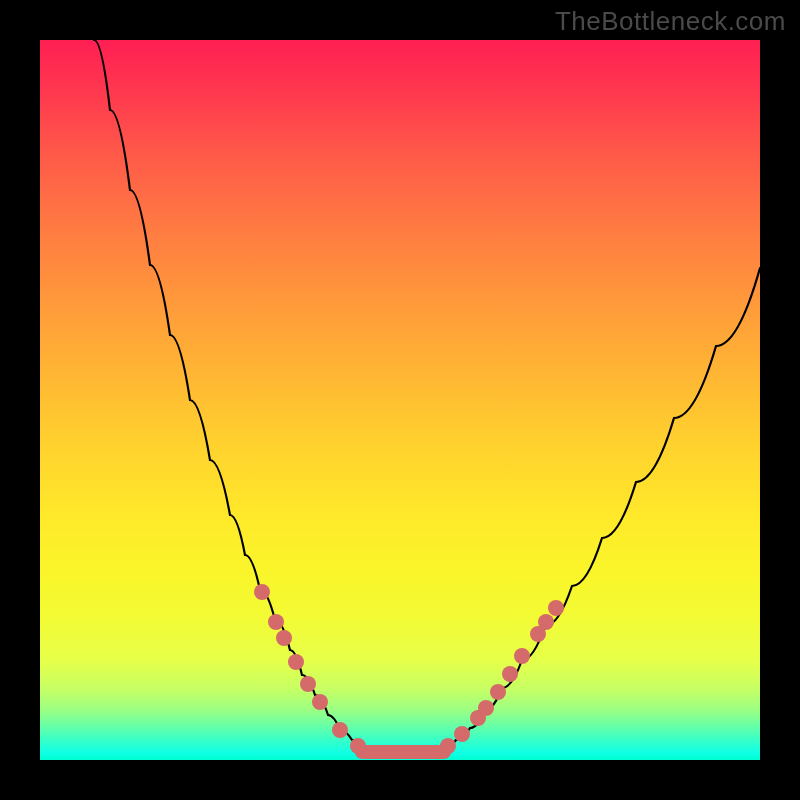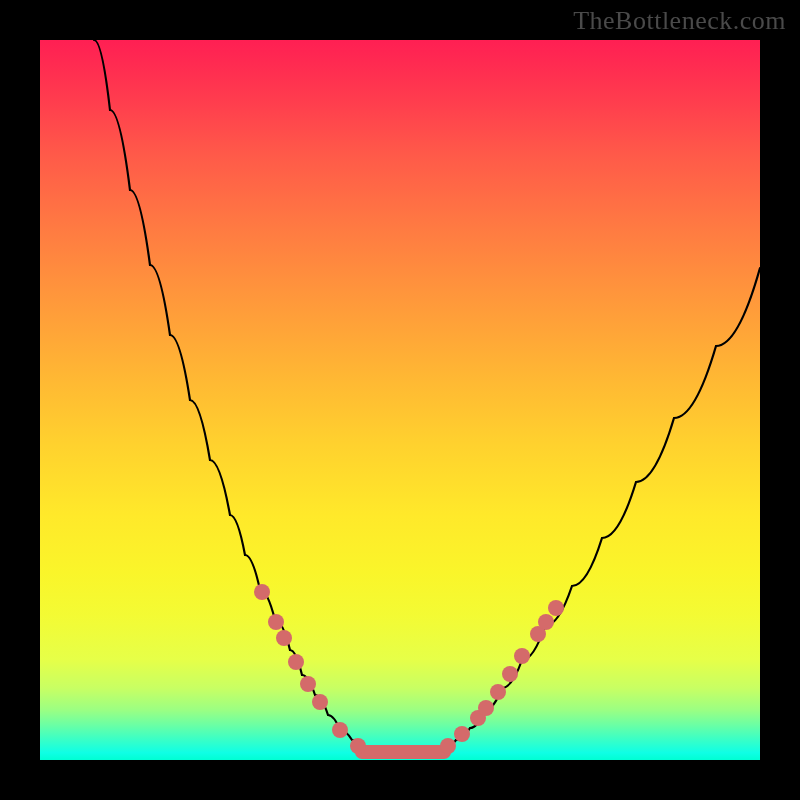--- a/index.html
+++ b/index.html
@@ -8,21 +8,20 @@
     width: 800px;
     height: 800px;
     background: #000;
     font-family: Arial, Helvetica, sans-serif;
   }
   .frame {
     position: relative;
     width: 800px;
     height: 780px;
     background: #000;
-    font-family: Liberation Serif, serif;
   }
   .watermark {
     position: absolute;
     top: 6px;
     right: 14px;
     color: #4a4a4a;
     font-size: 26px;
     font-weight: 400;
     letter-spacing: 0.5px;
     z-index: 10;

